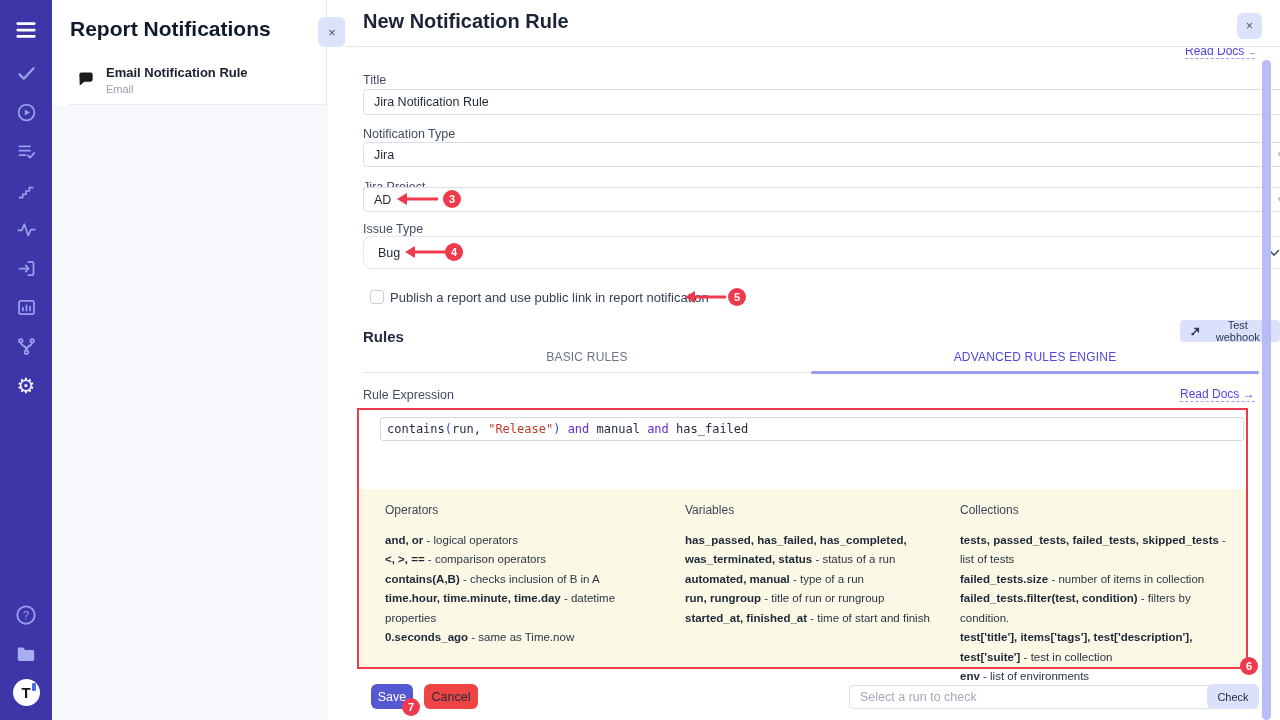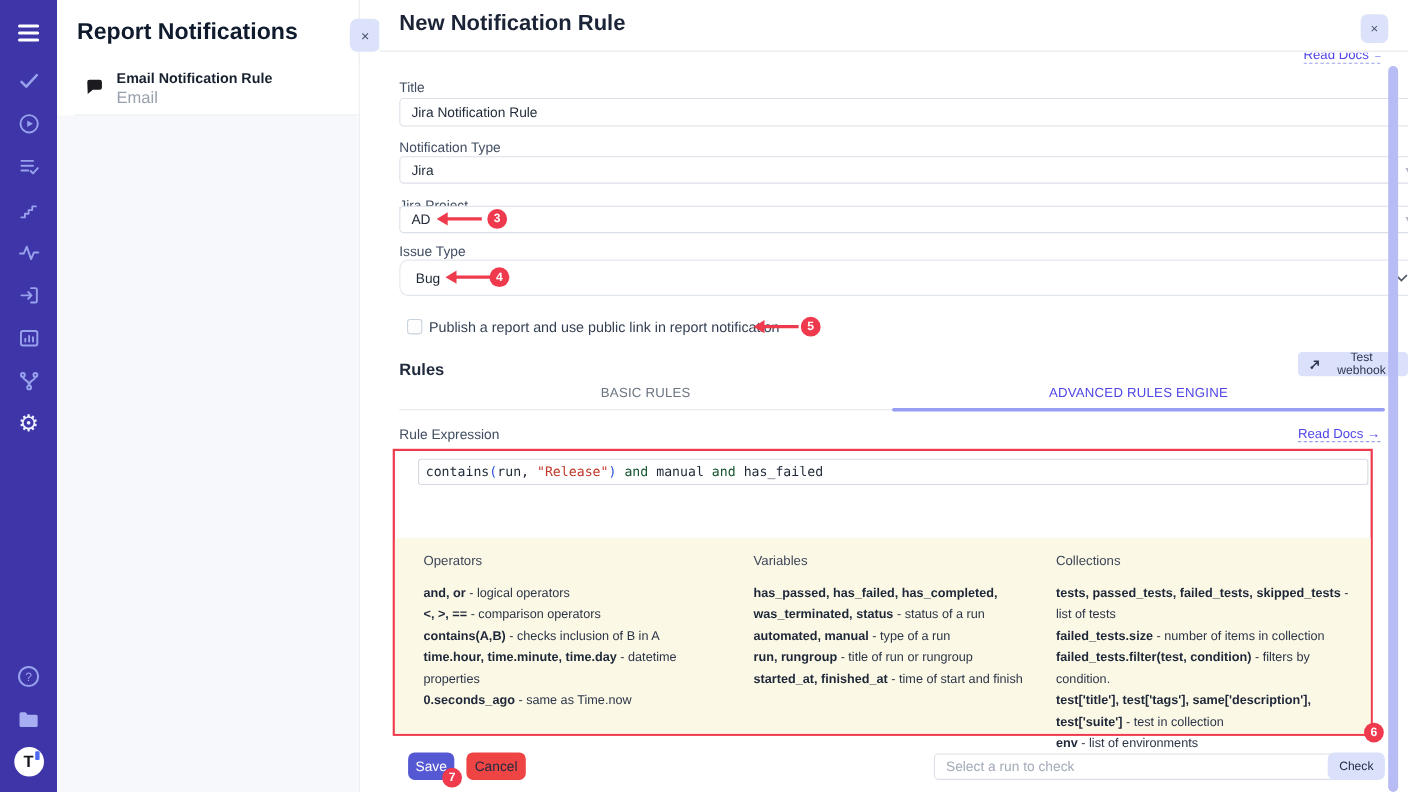--- a/index.html
+++ b/index.html
@@ -21,21 +21,21 @@
 
   
   .panel { position:absolute; left:52px; top:0; width:275px; height:720px; background:#fff; border-right:1px solid #e8eaf0; }
   .panel-rest { position:absolute; left:0; right:1px; top:105px; bottom:0; background:#f7f8fb; }
   .panel-title { position:absolute; left:18px; top:17px; font-size:21px; font-weight:700; color:#0f1b2d; }
   .panel-close { position:absolute; left:266px; top:17px; width:28px; height:30px; border:none; border-radius:7px;
     background:#dbe2f9; color:#46536b; font-size:13px; cursor:pointer; }
   .list-item { position:absolute; left:16px; right:0; top:56px; height:49px; background:#fff; border-bottom:1px solid #e9ebf0;
     display:flex; align-items:center; gap:10px; padding-left:8px; cursor:pointer; }
   .li-title { font-size:13px; font-weight:700; color:#16202e; }
-  .li-sub { font-size:15px; color:#98a0ac; margin-top:3px; }
+  .li-sub { font-size:11px; color:#98a0ac; margin-top:3px; }
 
   
   .main { position:absolute; left:345px; top:0; width:935px; height:720px; background:#fff; }
   .main-header { position:absolute; left:0; right:0; top:0; height:47px; border-bottom:1px solid #e6e8ee; background:#fff; z-index:5; }
   .main-title { position:absolute; left:18px; top:10px; font-size:20px; font-weight:700; color:#1b2436; }
   .main-close { position:absolute; right:18px; top:13px; width:25px; height:26px; border:none; border-radius:6px;
     background:#dbe2f9; color:#46536b; font-size:12px; cursor:pointer; }
   .scroll-thumb { position:absolute; left:917px; top:60px; width:9px; height:660px; background:#b7bcf5; border-radius:5px; cursor:grab; }
 
   .readdocs-clip { position:absolute; left:840px; top:48px; width:70px; height:14px; overflow:hidden; }
@@ -64,21 +64,21 @@
   .tab.active { color:var(--accent,#4f46e5); }
   .tab.active::after { content:""; position:absolute; left:0; right:0; bottom:-2px; height:3px; background:#989df1; border-radius:2px; }
 
   .expr-label { position:absolute; left:18px; top:388px; font-size:12.5px; color:#414d61; }
   .read-docs { position:absolute; left:835px; top:387px; font-size:12px; color:var(--accent,#4f46e5);
     border-bottom:1px dashed #9aa0ee; cursor:pointer; white-space:nowrap; }
 
   .redbox { position:absolute; left:12px; top:408px; width:891px; height:261px; border:2px solid var(--annotation,#ee3a4c); background:#fff; }
   .code-line { position:absolute; left:21px; top:7px; width:864px; height:24px; border:1px solid #d6dae2; border-radius:3px;
     font-family:"DejaVu Sans Mono", monospace; font-size:12px; line-height:22px; padding-left:6px; white-space:pre; cursor:text; background:#fff; }
-  .tok-k { color:#14532d; } .tok-s { color:#c0392b; } .tok-b { color:#2b50d8; }
+  .tok-k { color:#6d28d9; } .tok-s { color:#c0392b; } .tok-b { color:#2b50d8; }
 
   .help { position:absolute; left:0; right:0; top:79px; bottom:0; background:var(--help-bg,#fcf8e6); }
   .help-col { position:absolute; top:12px; font-size:11.5px; line-height:19.5px; color:#2a3547; }
   .help-col .hd { font-size:12px; color:#3c4658; margin-bottom:10px; }
   .help-col p b { color:#1d2738; }
   .col-1 { left:26px; width:280px; } .col-2 { left:326px; width:262px; } .col-3 { left:601px; width:278px; }
 
   .save-btn { position:absolute; left:26px; top:684px; width:42px; height:25px; background:var(--button,#5558d3);
     color:#fff; border:none; border-radius:6px; font-size:12.5px; cursor:pointer; }
   .cancel-btn { position:absolute; left:79px; top:684px; width:54px; height:25px; background:#ef4444;
@@ -256,21 +256,21 @@
           <p><b>has_passed, has_failed, has_completed, was_terminated, status</b><span> - status of a run</span></p>
           <p><b>automated, manual</b><span> - type of a run</span></p>
           <p><b>run, rungroup</b><span> - title of run or rungroup</span></p>
           <p><b>started_at, finished_at</b><span> - time of start and finish</span></p>
         </div>
         <div class="help-col col-3">
           <div class="hd">Collections</div>
           <p><b>tests, passed_tests, failed_tests, skipped_tests</b><span> - list of tests</span></p>
           <p><b>failed_tests.size</b><span> - number of items in collection</span></p>
           <p><b>failed_tests.filter(test, condition)</b><span> - filters by condition.</span></p>
-          <p><b>test['title'], test['tags'], same['description'], test['suite']</b><span> - test in collection</span></p>
+          <p><b>test['title'], items['tags'], test['description'], test['suite']</b><span> - test in collection</span></p>
           <p><b>env</b><span> - list of environments</span></p>
         </div>
       </div>
     </div>
 
     <button class="save-btn">Save</button>
     <button class="cancel-btn">Cancel</button>
     <div class="run-select">
       <span>Select a run to check</span>
       <span class="caret">▼</span>

